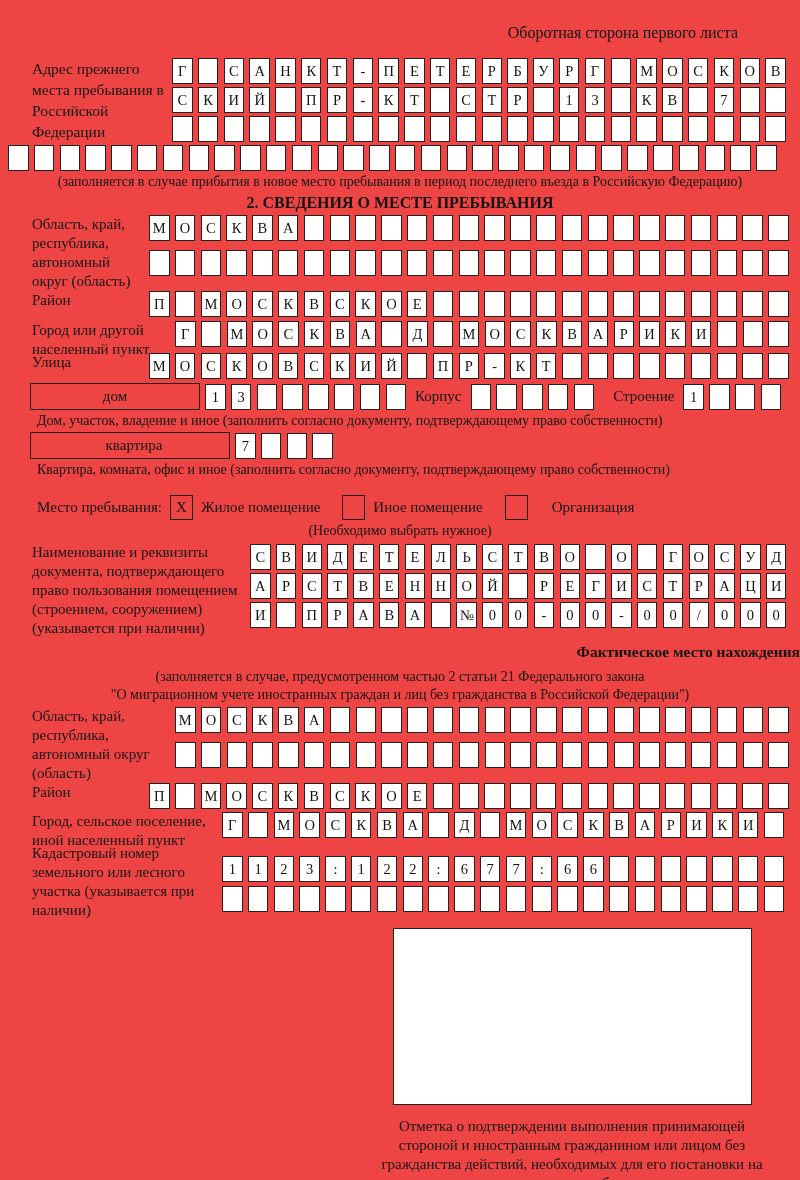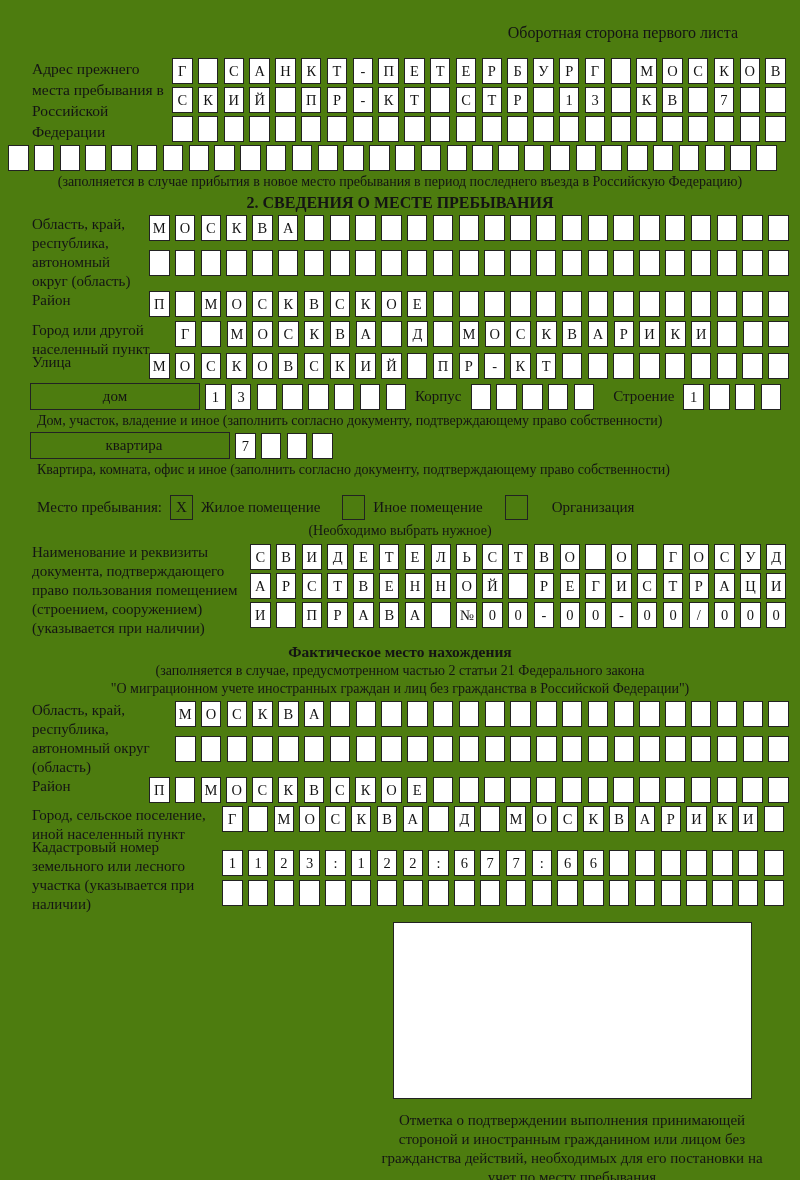--- a/index.html
+++ b/index.html
@@ -1,18 +1,18 @@
 <!DOCTYPE html>
 <html lang="ru"><head>
 <meta charset="utf-8">
 <style>
   html,body{margin:0;padding:0;background:#fff;}
   .page{
     position:relative;width:800px;height:1180px;overflow:hidden;
-    background:#4d7c0f;color:#141414;
+    background:#ef4444;color:#141414;
     font-family:"Liberation Serif","DejaVu Serif",serif;
     box-sizing:border-box;
   }
   .page *{box-sizing:border-box;}
 
   .header-note{
     padding-top:23px;padding-right:62px;text-align:right;
     font-size:16px;line-height:19px;
   }
 
@@ -465,21 +465,21 @@
           <div class="cell">0</div>
           <div class="cell">0</div>
           <div class="cell">/</div>
           <div class="cell">0</div>
           <div class="cell">0</div>
           <div class="cell">0</div>
         </div>
     </div>
   </div>
 
-  <div class="sec-title" style="font-size:15.5px;margin-top:4px;">Фактическое место нахождения</div>
+  <div class="sec-title" style="font-size:15.5px;margin-top:4px;margin-bottom:6px;text-align:right;">Фактическое место нахождения</div>
   <div class="note">(заполняется в случае, предусмотренном частью 2 статьи 21 Федерального закона</div>
   <div class="note mb3">"О миграционном учете иностранных граждан и лиц без гражданства в Российской Федерации")</div>
 
   <div class="field">
     <div class="lbl w143">Область, край, республика, автономный округ (область)</div>
     <div class="rows g9">
       <div class="cells">
           <div class="cell">М</div>
           <div class="cell">О</div>
           <div class="cell">С</div>

